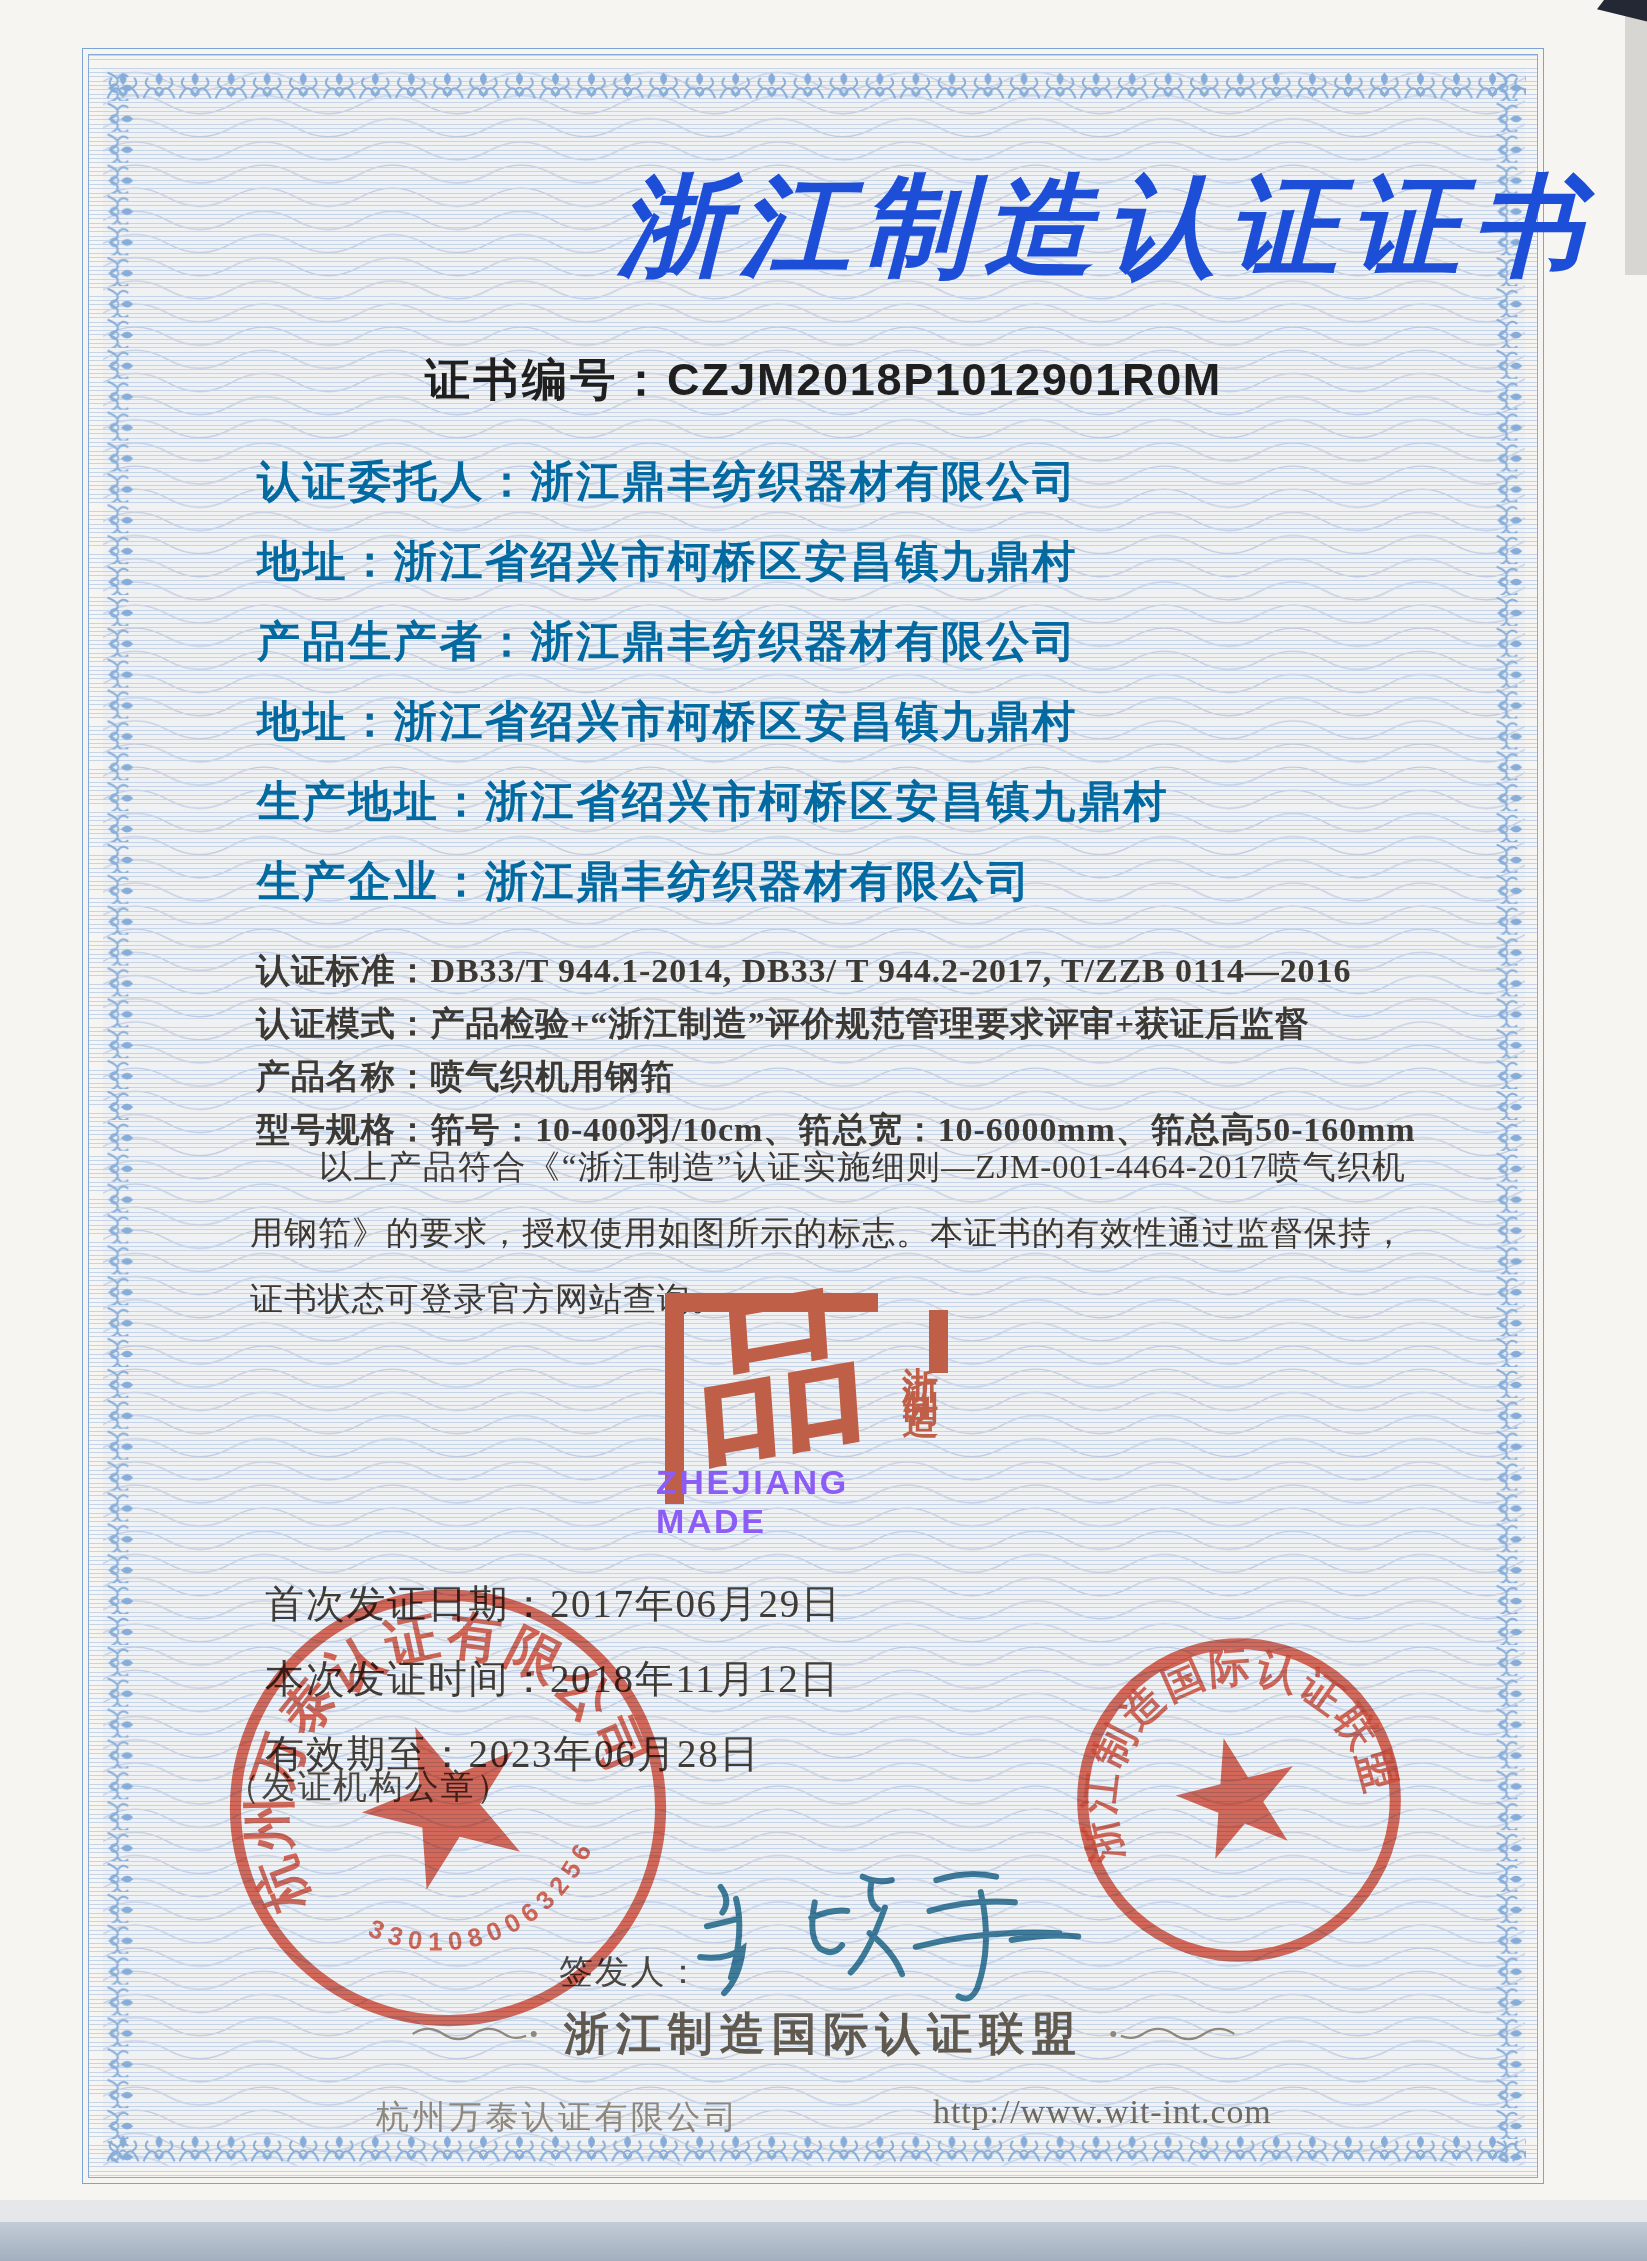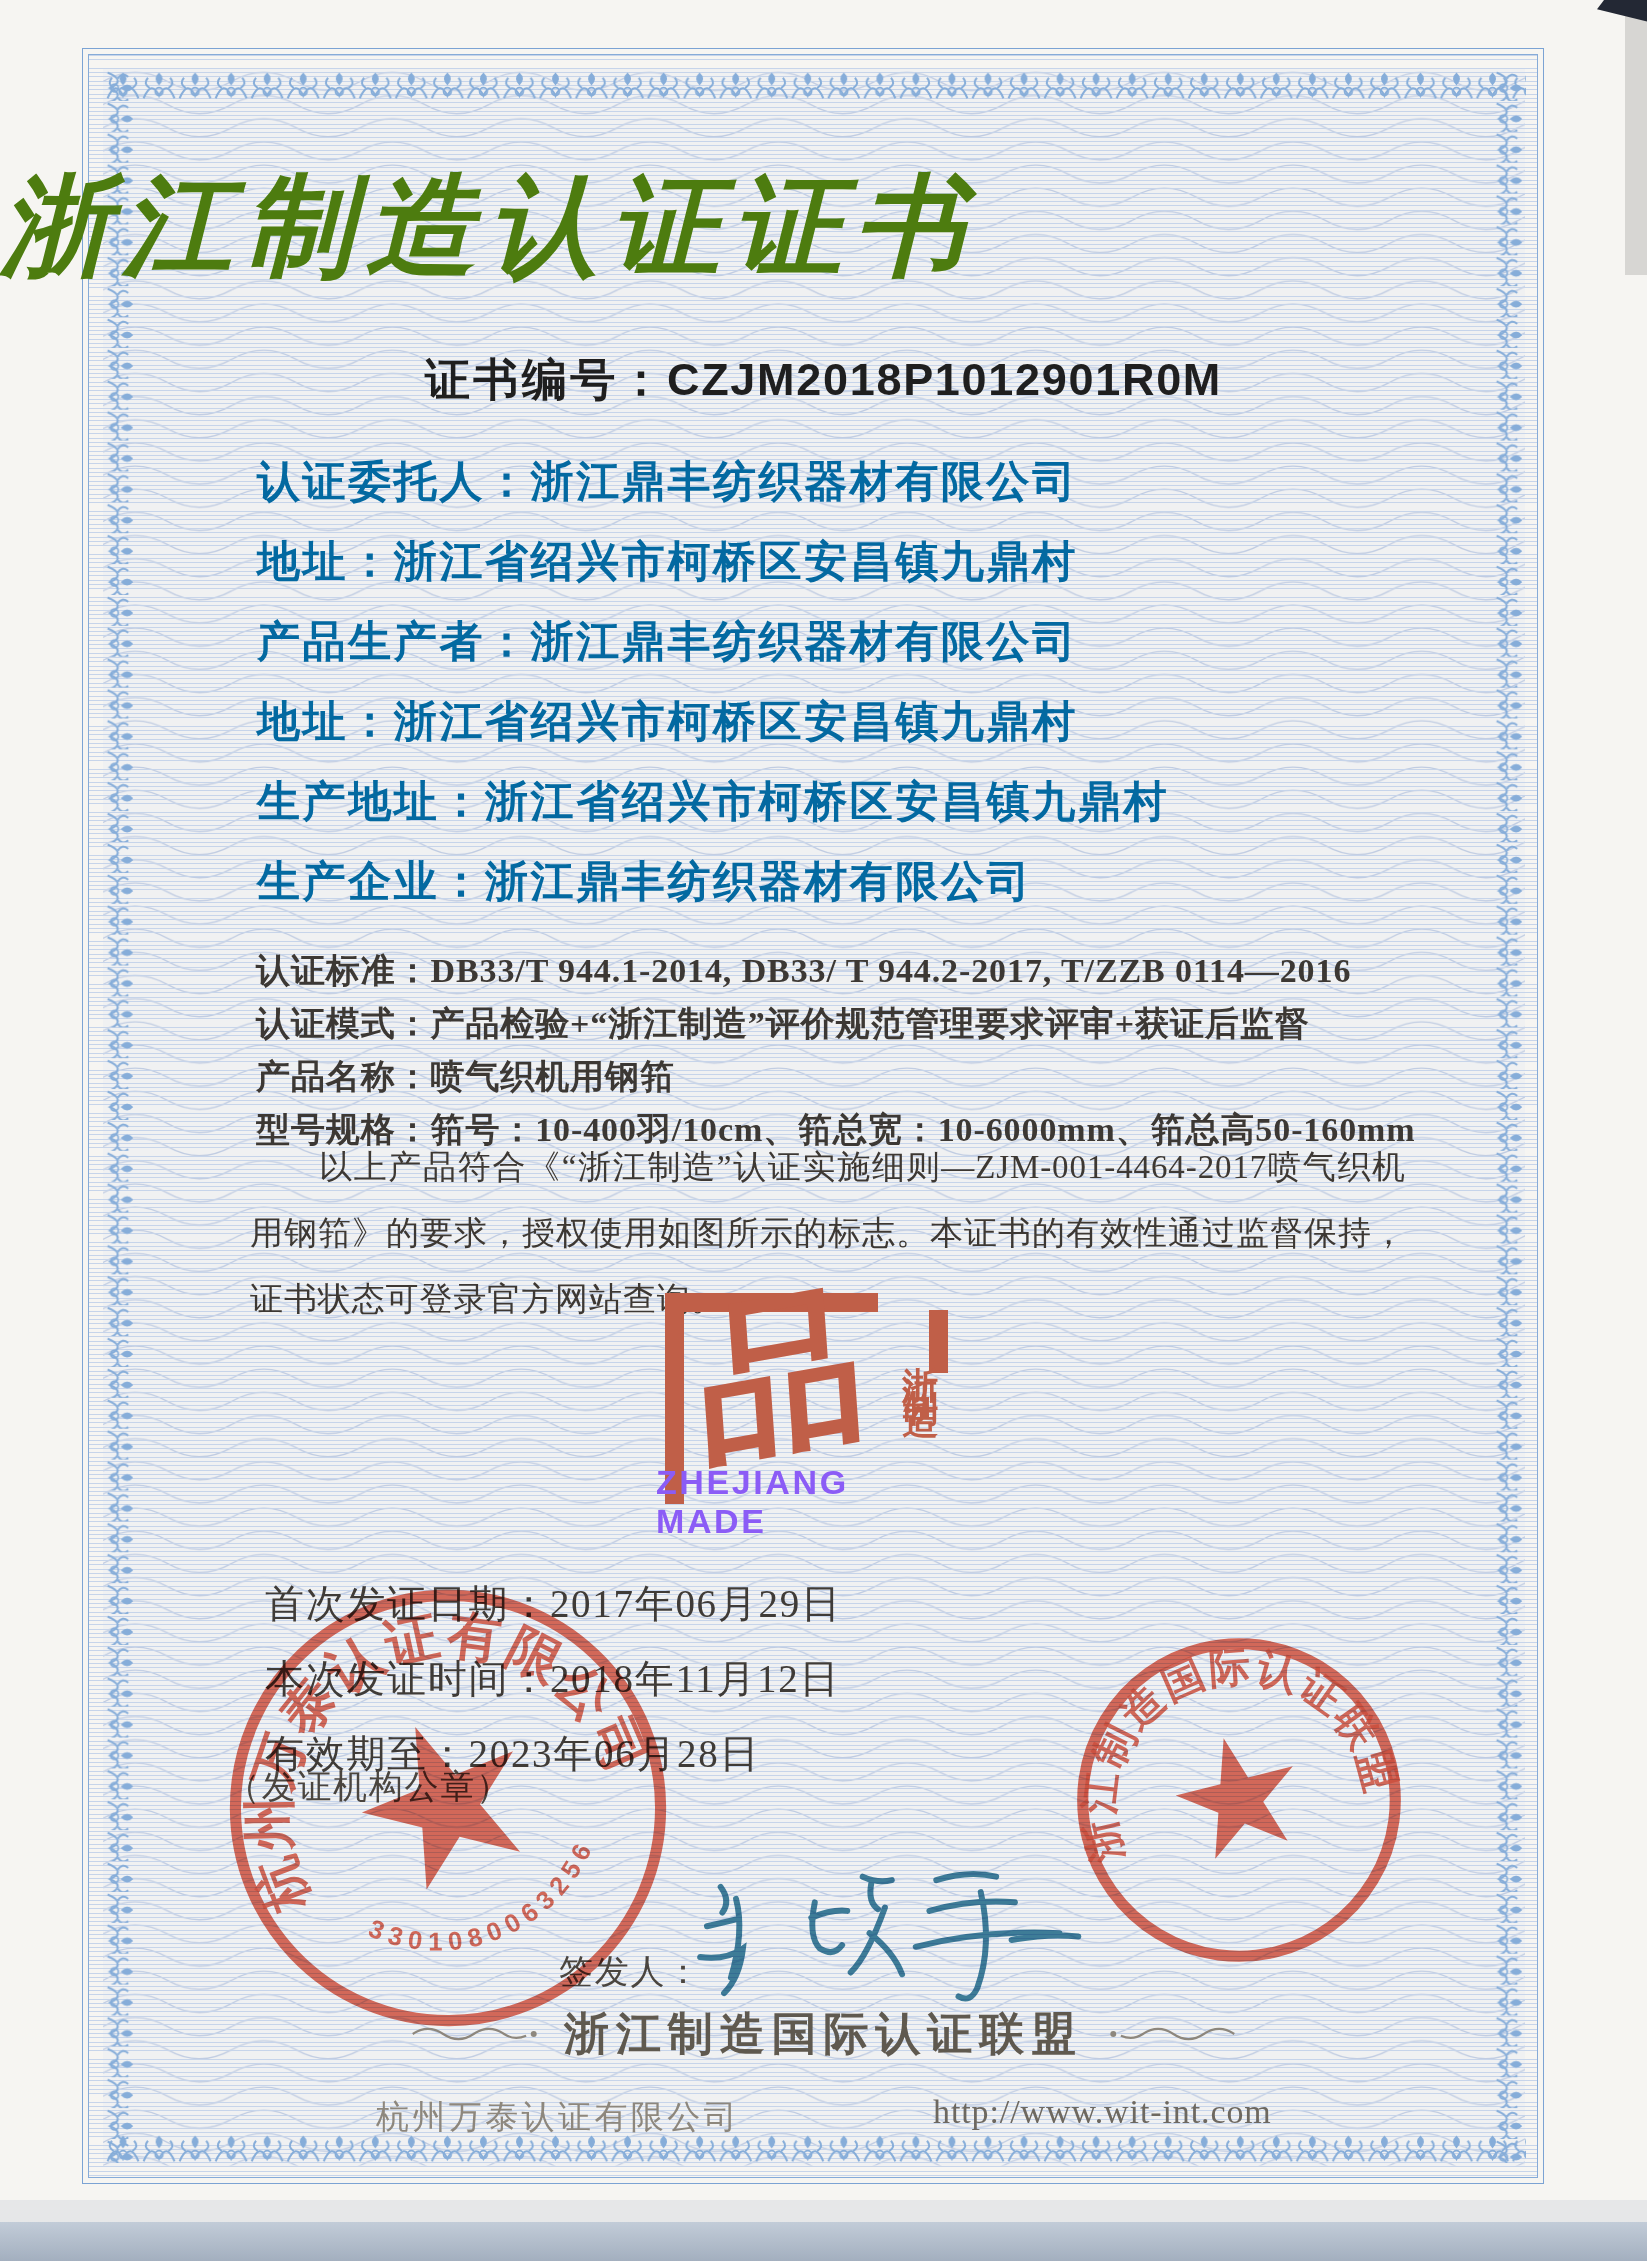--- a/index.html
+++ b/index.html
@@ -20,22 +20,22 @@
     border:1.7px solid #7ba3d4;}
   .frame-mid{position:absolute;left:5.1px;top:5.1px;right:5.1px;bottom:5.1px;border:1.7px solid #86abd8;
     background:repeating-linear-gradient(to bottom,#c6d4ea 0 0.9px,transparent 0.9px 4.3px);}
   .waves-host{position:absolute;left:103px;top:69px;width:1422px;height:2097px;background:#f0f1f2;}
   .orn{position:absolute;}
   .orn-top{left:105px;top:70px;width:1421px;height:31px;}
   .orn-bottom{left:105px;top:2133px;width:1421px;height:31px;}
   .orn-left{left:105px;top:70px;width:31px;height:2093px;}
   .orn-right{left:1494px;top:70px;width:31px;height:2093px;}
   
-  .title{position:absolute;left:0;top:153px;width:1594px;text-align:left;
-    font-size:110px;font-weight:700;font-style:italic;color:#4d7c0f;letter-spacing:12px;}
+  .title{position:absolute;left:0;top:153px;width:1594px;text-align:right;
+    font-size:110px;font-weight:700;font-style:italic;color:#1d4ed8;letter-spacing:12px;}
   .certno{position:absolute;left:0;top:350px;width:1647px;text-align:center;
     font-family:"Liberation Sans","DejaVu Sans",sans-serif;font-size:45px;color:#1f1f1f;}
   .certno .lbl{font-weight:700;letter-spacing:3.4px;}
   .certno .val{font-weight:600;letter-spacing:1.7px;}
   .info{position:absolute;left:257px;top:453px;width:1201px;}
   .info .line{height:80px;font-size:43px;font-weight:700;color:#0369a1;letter-spacing:2.6px;white-space:nowrap;}
   .specs{position:absolute;left:256px;top:916px;width:1167px;margin-top:32px;}
   .specs .line{height:53px;font-size:34px;font-weight:700;color:#3c3834;white-space:nowrap;letter-spacing:0.9px;}
   .statement{position:absolute;left:250px;top:1134px;width:1156px;
     font-size:33px;line-height:66px;color:#3d3833;text-align:justify;text-indent:69px;letter-spacing:0.9px;}

